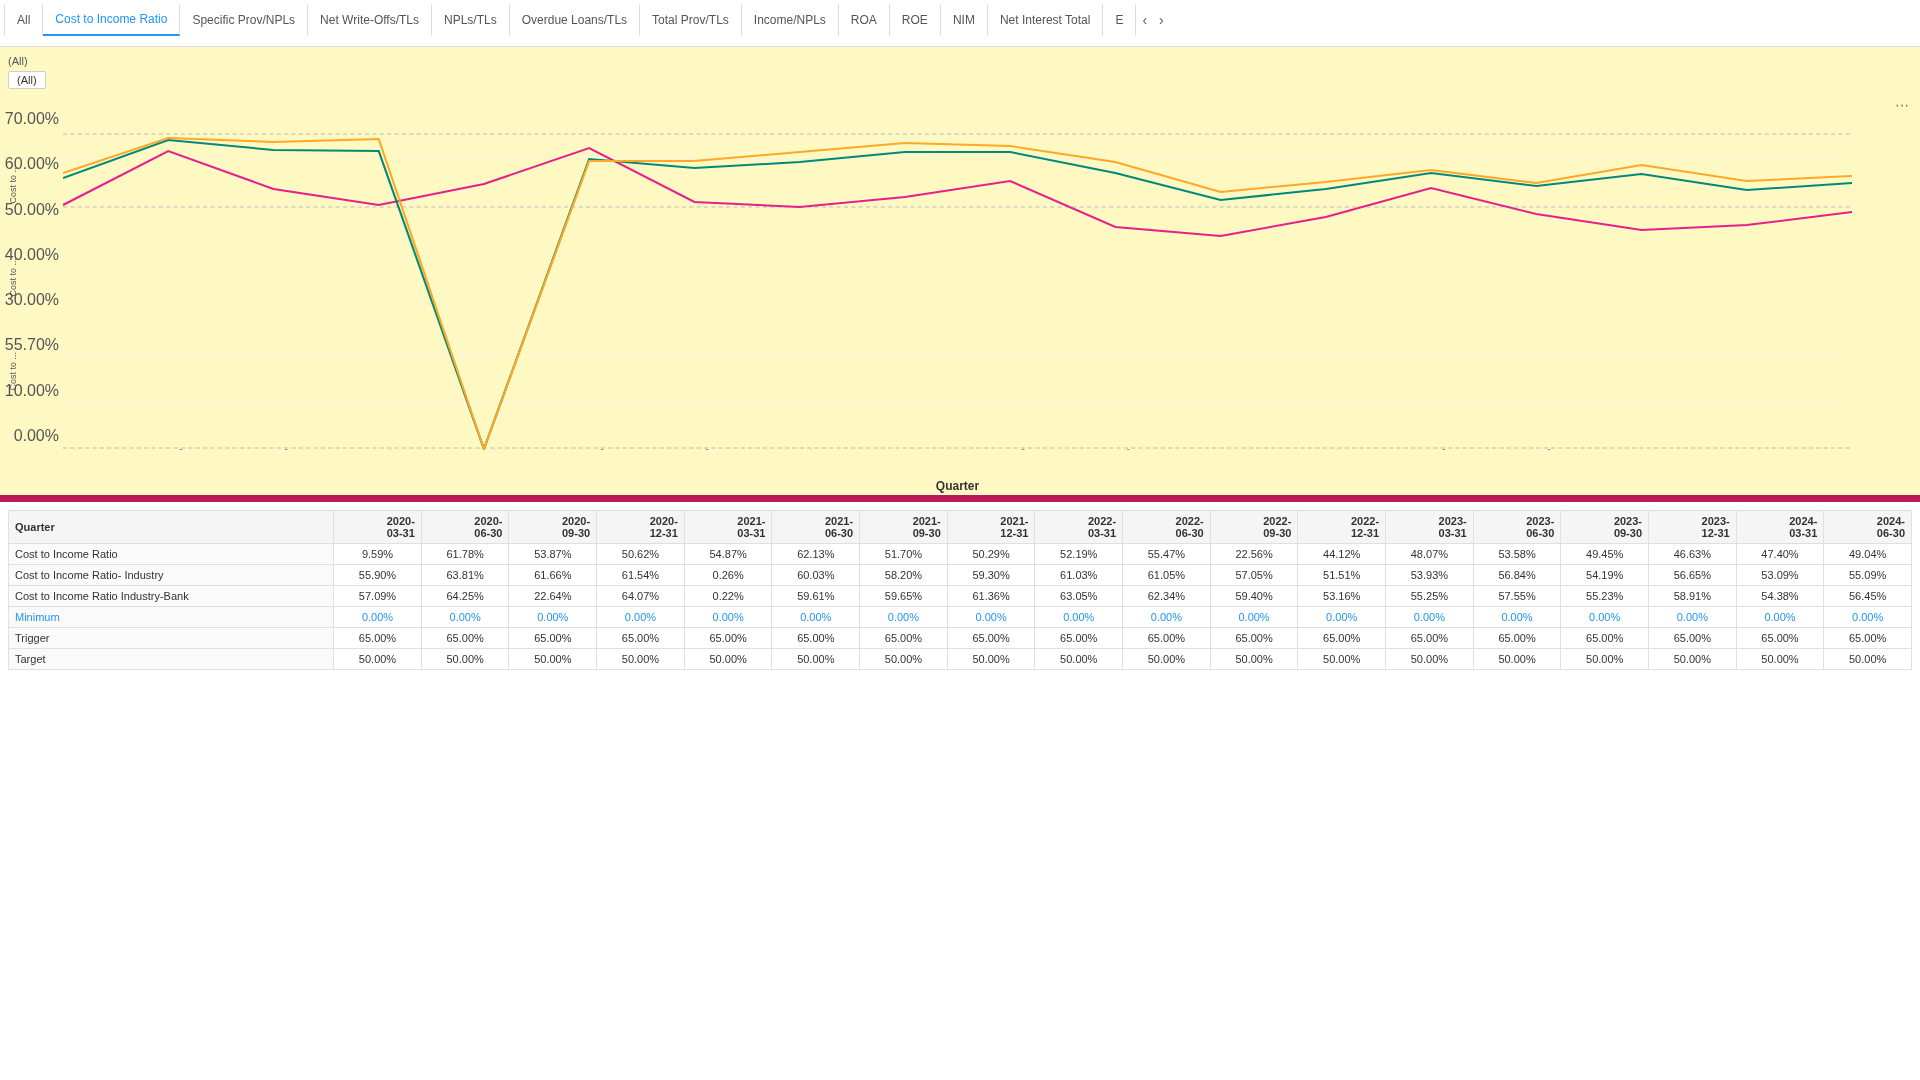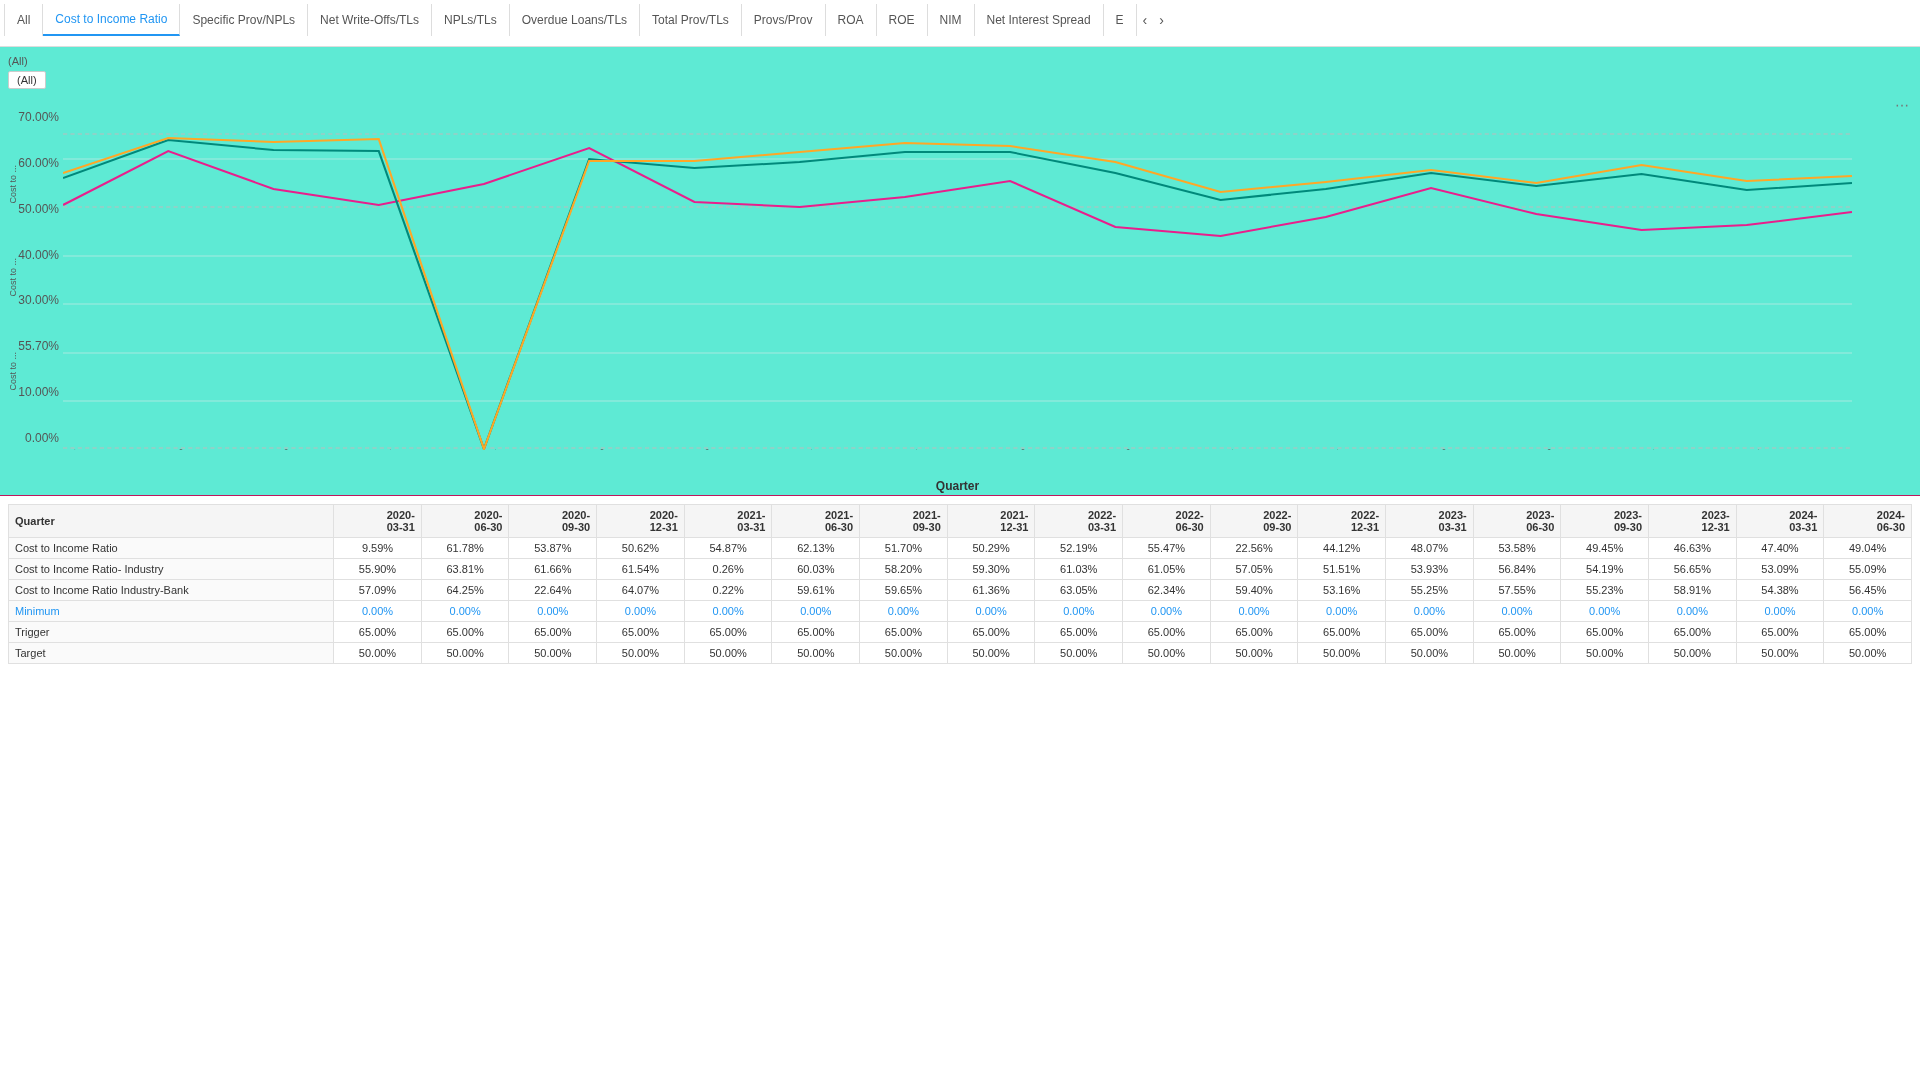--- a/index.html
+++ b/index.html
@@ -38,22 +38,22 @@
       display: flex;
       align-items: center;
       cursor: pointer;
       color: #555;
       font-size: 14px;
     }
 
     
     .chart-section {
       padding: 8px 8px 0 8px;
-      background: #5eead4;
-      border-bottom: 1px solid #be185d;
+      background: #fef9c3;
+      border-bottom: 7px solid #be185d;
       position: relative;
     }
     .filter-label {
       font-size: 11px;
       color: #555;
       margin-bottom: 4px;
     }
     .filter-chip {
       display: inline-block;
       border: 1px solid #ccc;
@@ -127,40 +127,40 @@
       top: 20px;
       bottom: 50px;
       width: 55px;
       display: flex;
       flex-direction: column;
       justify-content: space-between;
       align-items: flex-end;
       padding-right: 4px;
     }
     .y-label {
-      font-size: 12px;
+      font-size: 16px;
       color: #555;
     }
   </style>
 </head>
 <body>
 
 <div class="tab-bar">
   <div class="tab">All</div>
   <div class="tab active">Cost to Income Ratio</div>
   <div class="tab">Specific Prov/NPLs</div>
   <div class="tab">Net Write-Offs/TLs</div>
   <div class="tab">NPLs/TLs</div>
   <div class="tab">Overdue Loans/TLs</div>
   <div class="tab">Total Prov/TLs</div>
-  <div class="tab">Provs/Prov</div>
+  <div class="tab">Income/NPLs</div>
   <div class="tab">ROA</div>
   <div class="tab">ROE</div>
   <div class="tab">NIM</div>
-  <div class="tab">Net Interest Spread</div>
+  <div class="tab">Net Interest Total</div>
   <div class="tab">E</div>
   <div class="tab-nav-btn">‹</div>
   <div class="tab-nav-btn">›</div>
 </div>
 
 <div class="chart-section">
   <div class="filter-label">(All)</div>
   <div class="filter-chip">(All)</div>
 
   <div class="chart-container">

